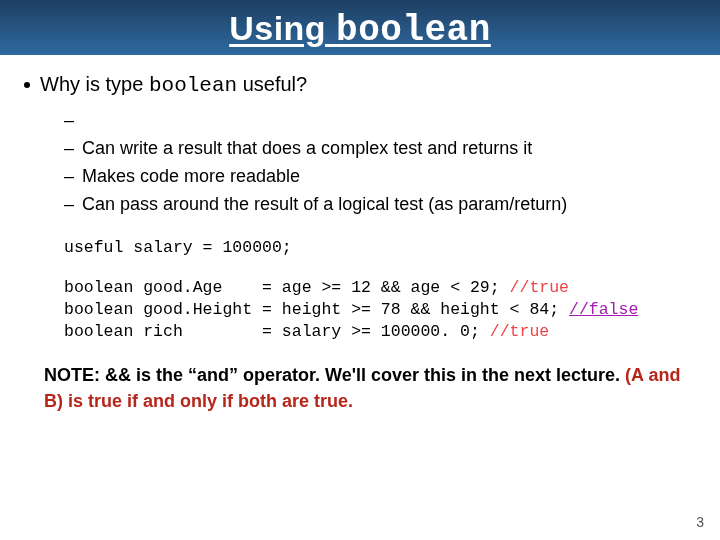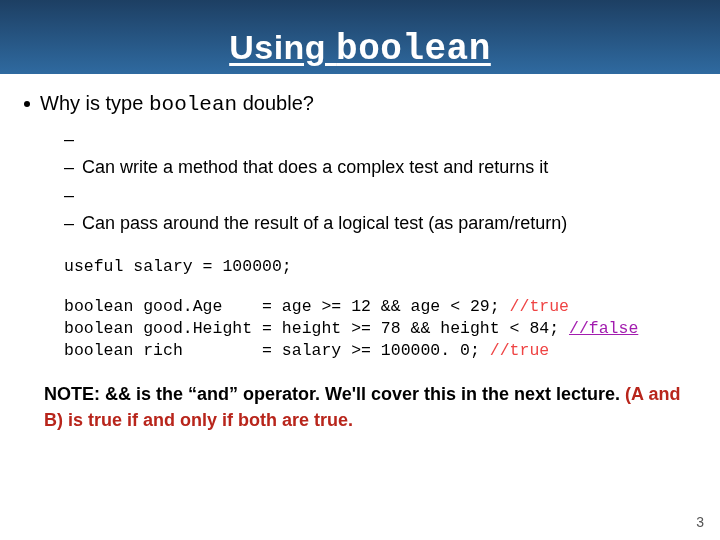--- a/index.html
+++ b/index.html
@@ -8,21 +8,21 @@
     width: 720px;
     height: 540px;
     background: #fff;
     font-family: Verdana, Arial, sans-serif;
     color: #000;
     overflow: hidden;
   }
   .title-bar {
     background: #2a5a8a;
     background: linear-gradient(to bottom, #1d3f63 0%, #2f6aa0 100%);
-    height: 74px;
+    height: 55px;
     display: flex;
     align-items: flex-end;
     justify-content: center;
     padding-bottom: 4px;
     box-sizing: border-box;
   }
   .title-bar h1 {
     margin: 0;
     color: #fff;
     font-family: Verdana, Arial, sans-serif;
@@ -110,34 +110,35 @@
   <h1>
     <span>Using </span><span class="mono">boolean</span>
   </h1>
 </div>
 
 <div class="content">
 
   <div class="bullet-row">
     <span class="dot"></span>
     <span>
-      <span>Why is type </span><span class="mono">boolean</span><span> double?</span>
+      <span>Why is type </span><span class="mono">boolean</span><span> useful?</span>
     </span>
   </div>
 
   <div class="sublist">
     <div class="row">
         <span class="dash">–</span>
       </div>
     <div class="row">
         <span class="dash">–</span>
-        <span>Can write a method that does a complex test and returns it</span>
+        <span>Can write a result that does a complex test and returns it</span>
       </div>
     <div class="row">
         <span class="dash">–</span>
+        <span>Makes code more readable</span>
       </div>
     <div class="row">
         <span class="dash">–</span>
         <span>Can pass around the result of a logical test (as param/return)</span>
       </div>
   </div>
 
   <div class="code-block"><div class="code-line">useful salary = 100000;</div></div>
 
   <div class="code-block"><div class="code-line"><span>boolean good.Age    = age &gt;= 12 &amp;&amp; age &lt; 29; </span><span class="c-true">//true</span></div><div class="code-line"><span>boolean good.Height = height &gt;= 78 &amp;&amp; height &lt; 84; </span><span class="c-false">//false</span></div><div class="code-line"><span>boolean rich        = salary &gt;= 100000. 0; </span><span class="c-true">//true</span></div></div>

